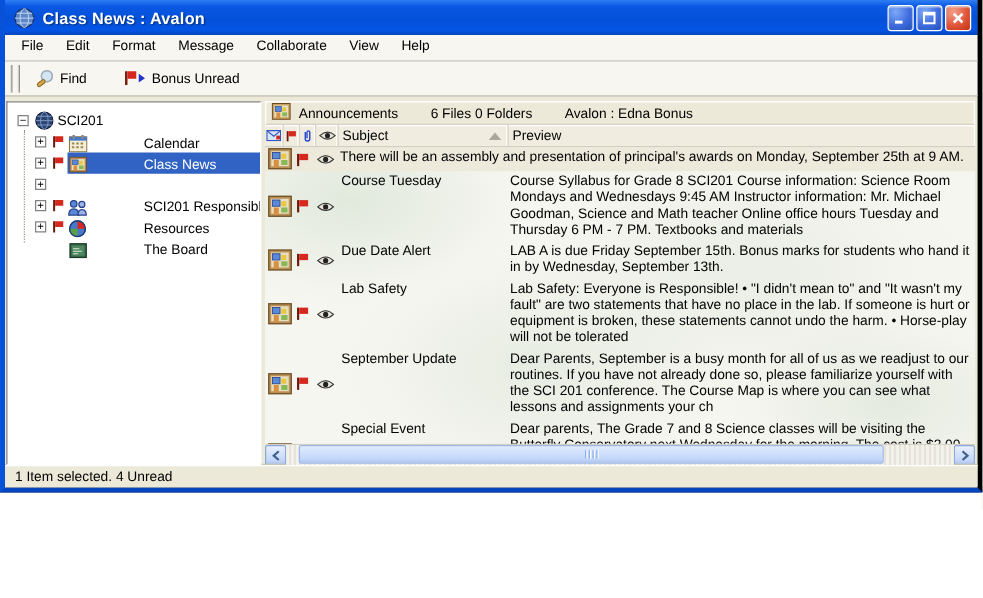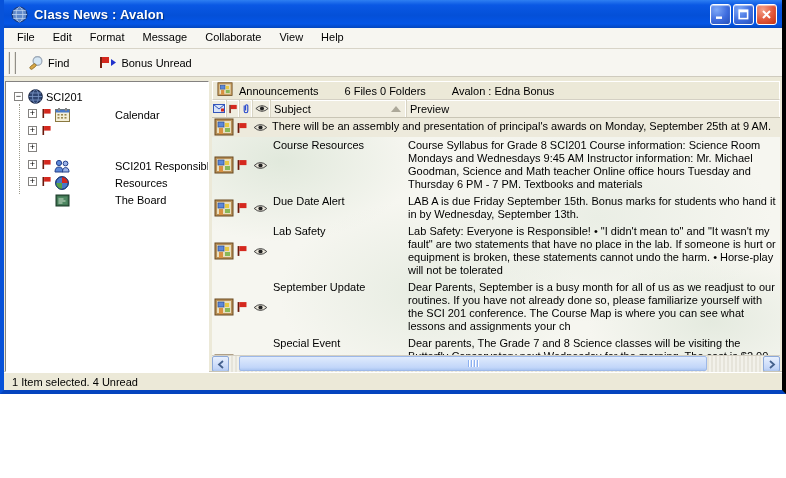--- a/index.html
+++ b/index.html
@@ -231,20 +231,33 @@
       </div>
 
       <div class="tree-row child selected">
         <span class="plusbox">+</span>
         <span class="t-flag">
           <svg width="11" height="11" viewBox="0 0 11 11">
                 <rect x="1.5" y="1" width="1.6" height="9" fill="#6A1A0C"></rect>
                 <rect x="3.1" y="1" width="6.5" height="4.6" fill="#D5281E"></rect>
               </svg>
         </span>
+        <span class="sel-region">
+          <span class="t-icon">
+                <svg width="15" height="14" viewBox="0 0 20 19">
+                  <rect x="1" y="1" width="18" height="16" fill="#B89058" stroke="#6B4A20"></rect>
+                  <rect x="3" y="3" width="14" height="12" fill="#E8DFC0"></rect>
+                  <rect x="4" y="4" width="6" height="5" fill="#5C88D8" stroke="#2A4A90" stroke-width=".7"></rect>
+                  <rect x="11" y="5" width="4" height="4" fill="#E8C840"></rect>
+                  <rect x="5" y="10" width="4" height="6" fill="#D89040"></rect>
+                  <rect x="11" y="10" width="5" height="4" fill="#88B858"></rect>
+                </svg>
+              </span>
+          <span class="t-label">Class News</span>
+        </span>
       </div>
 
       <div class="tree-row child">
         <span class="plusbox">+</span>
         <span class="t-flag" style="visibility: hidden;">
           <svg width="11" height="11" viewBox="0 0 11 11">
                 <rect x="1.5" y="1" width="1.6" height="9" fill="#6A1A0C"></rect>
                 <rect x="3.1" y="1" width="6.5" height="4.6" fill="#D5281E"></rect>
               </svg>
         </span>
@@ -411,21 +424,21 @@
                 <rect x="1.5" y="1" width="1.6" height="9" fill="#6A1A0C"></rect>
                 <rect x="3.1" y="1" width="6.5" height="4.6" fill="#D5281E"></rect>
               </svg>
           </span>
           <span class="c-eye">
             <svg width="15" height="9" viewBox="0 0 16 10">
                 <path d="M1 5 Q8 -1.5 15 5 Q8 11.5 1 5 Z" fill="#E8E4D8" stroke="#333" stroke-width="1"></path>
                 <circle cx="8" cy="5" r="2.3" fill="#222"></circle>
               </svg>
           </span>
-          <span class="c-subj">Course Resources</span>
+          <span class="c-subj">Course Tuesday</span>
           <span class="c-prev">Course Syllabus for Grade 8 SCI201  Course information: Science Room Mondays and Wednesdays 9:45 AM  Instructor information: Mr. Michael Goodman, Science and Math teacher Online office hours Tuesday and Thursday 6 PM - 7 PM. Textbooks and materials</span>
         </div>
 
         <div class="lrow">
           <span class="c-icon">
             <svg width="20" height="19" viewBox="0 0 20 19">
                 <rect x="1" y="1" width="18" height="16" fill="#B89058" stroke="#6B4A20"></rect>
                 <rect x="3" y="3" width="14" height="12" fill="#E8DFC0"></rect>
                 <rect x="4" y="4" width="6" height="5" fill="#5C88D8" stroke="#2A4A90" stroke-width=".7"></rect>
                 <rect x="11" y="5" width="4" height="4" fill="#E8C840"></rect>

